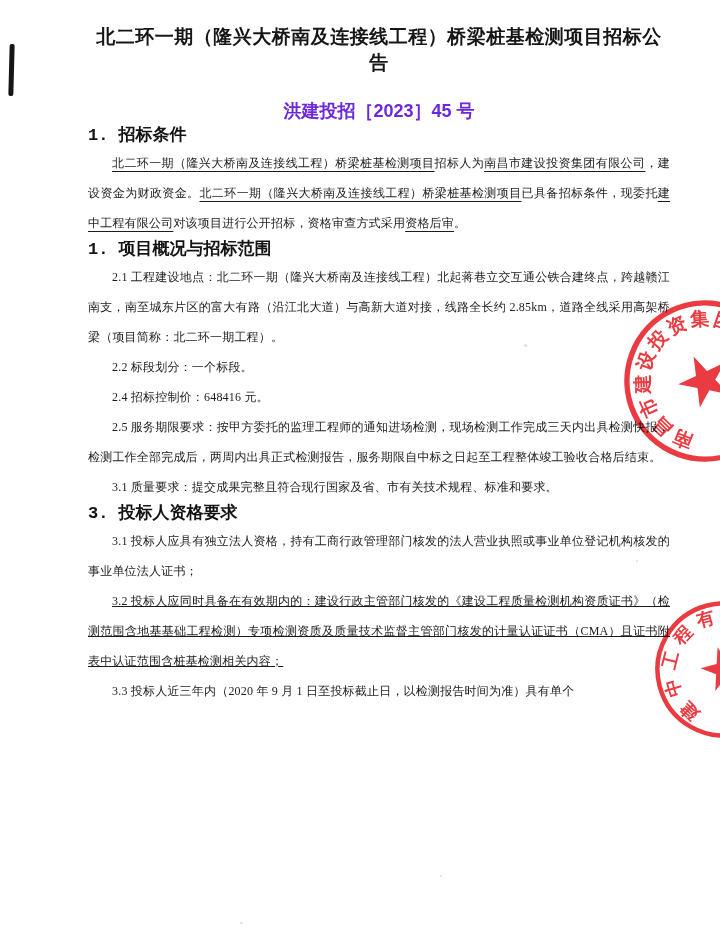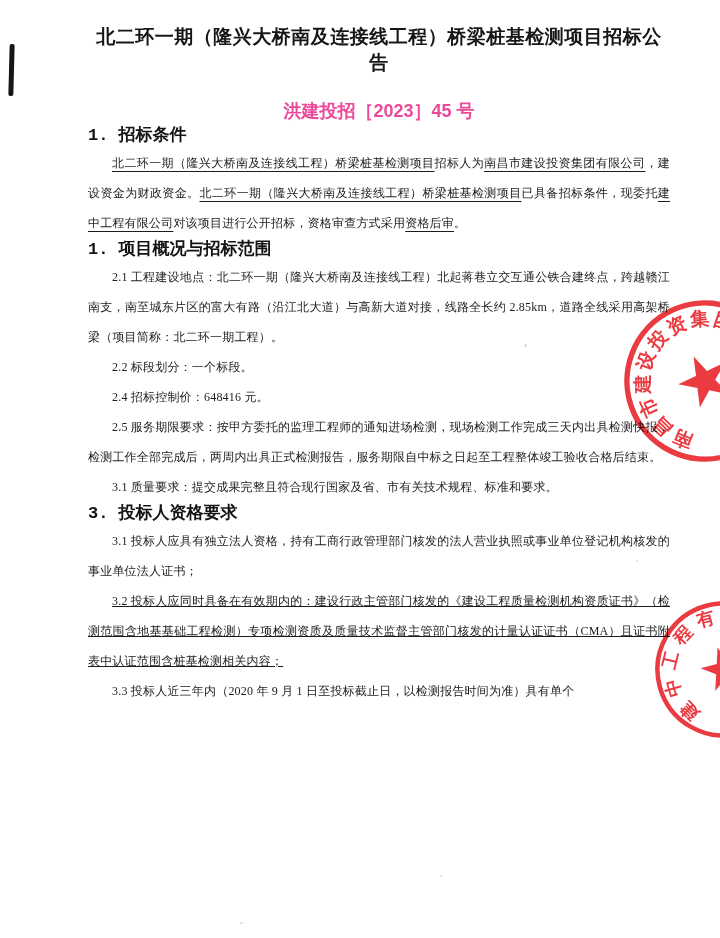--- a/index.html
+++ b/index.html
@@ -9,21 +9,21 @@
     font-family:"Liberation Serif", serif; color:#1c1c1c;
   }
   .content{position:absolute; left:88px; top:0; width:582px;}
   .doc-title{
     margin:24px 0 0 0; font-family:"Liberation Sans", sans-serif;
     font-size:19px; line-height:26px; font-weight:700; text-align:center;
     letter-spacing:0.5px; color:#161616;
   }
   .doc-number{
     margin:22px 0 0 0; font-family:"Liberation Sans", sans-serif;
-    font-size:18px; line-height:26px; font-weight:700; text-align:center; color:#ec4899;
+    font-size:18px; line-height:26px; font-weight:700; text-align:center; color:#6d28d9;
   }
   h3.sec{
     font-family:Liberation Mono, monospace; font-weight:700;
     font-size:17px; line-height:24px; margin:0; color:#141414;
   }
   .sec1{margin-top:19px;}
   .sec2{margin-top:11px;}
   .sec3{margin-top:9px;}
   p.body{
     margin:0; font-size:12px; line-height:30px; text-align:justify;

